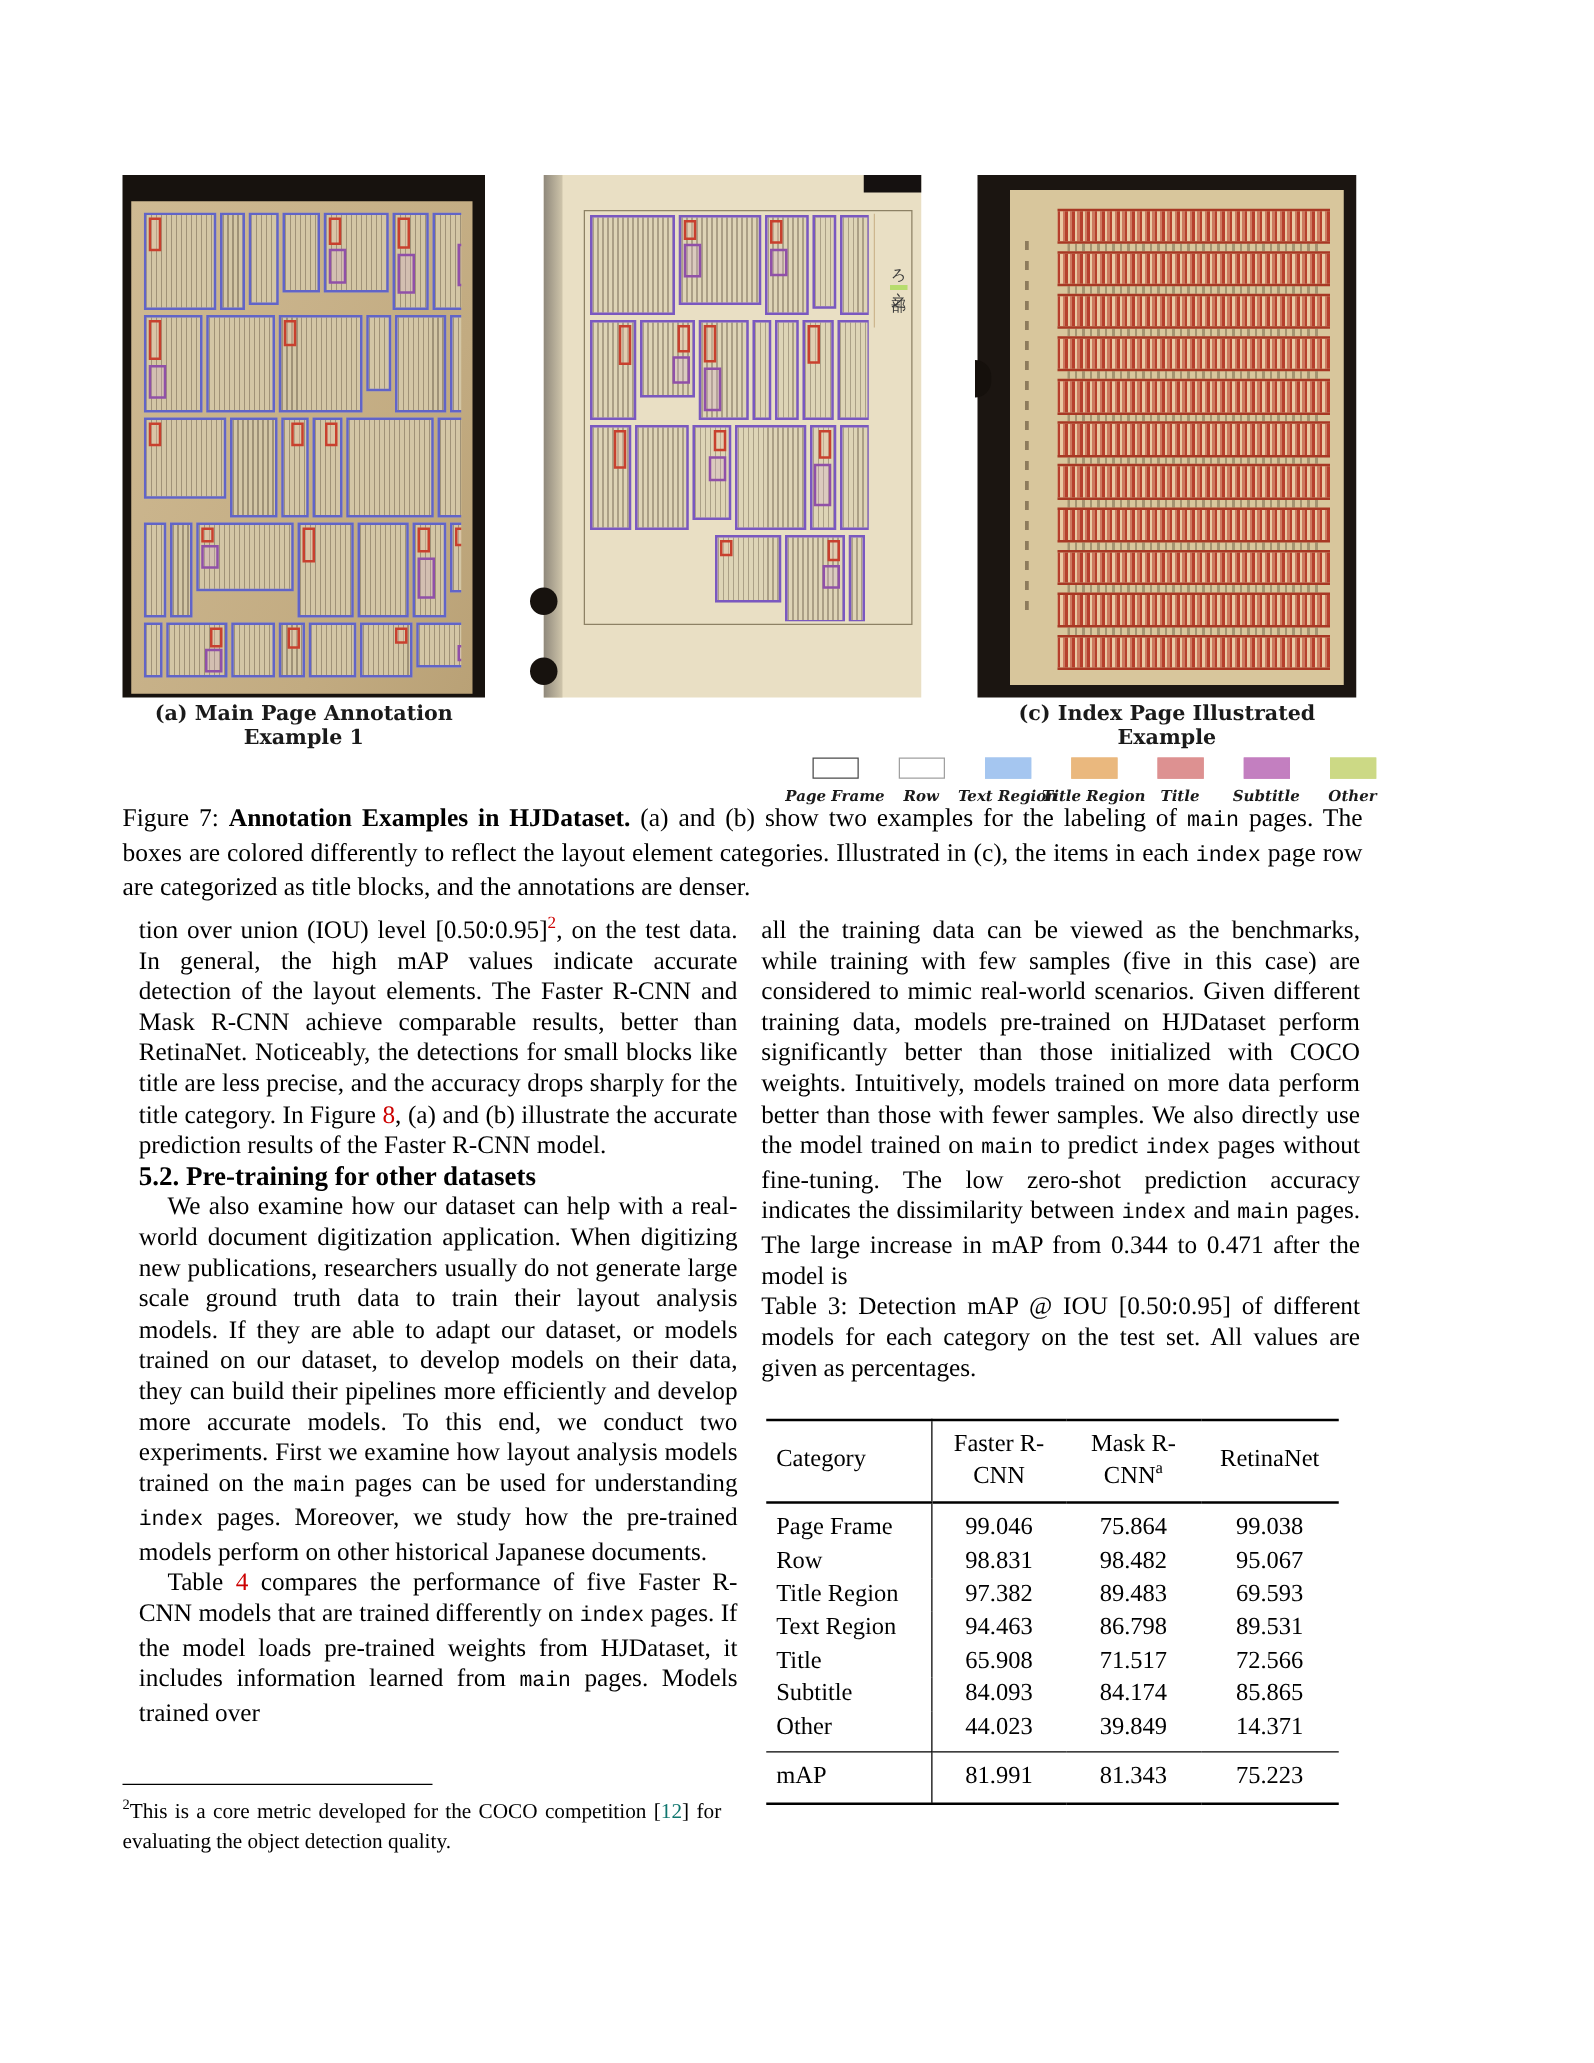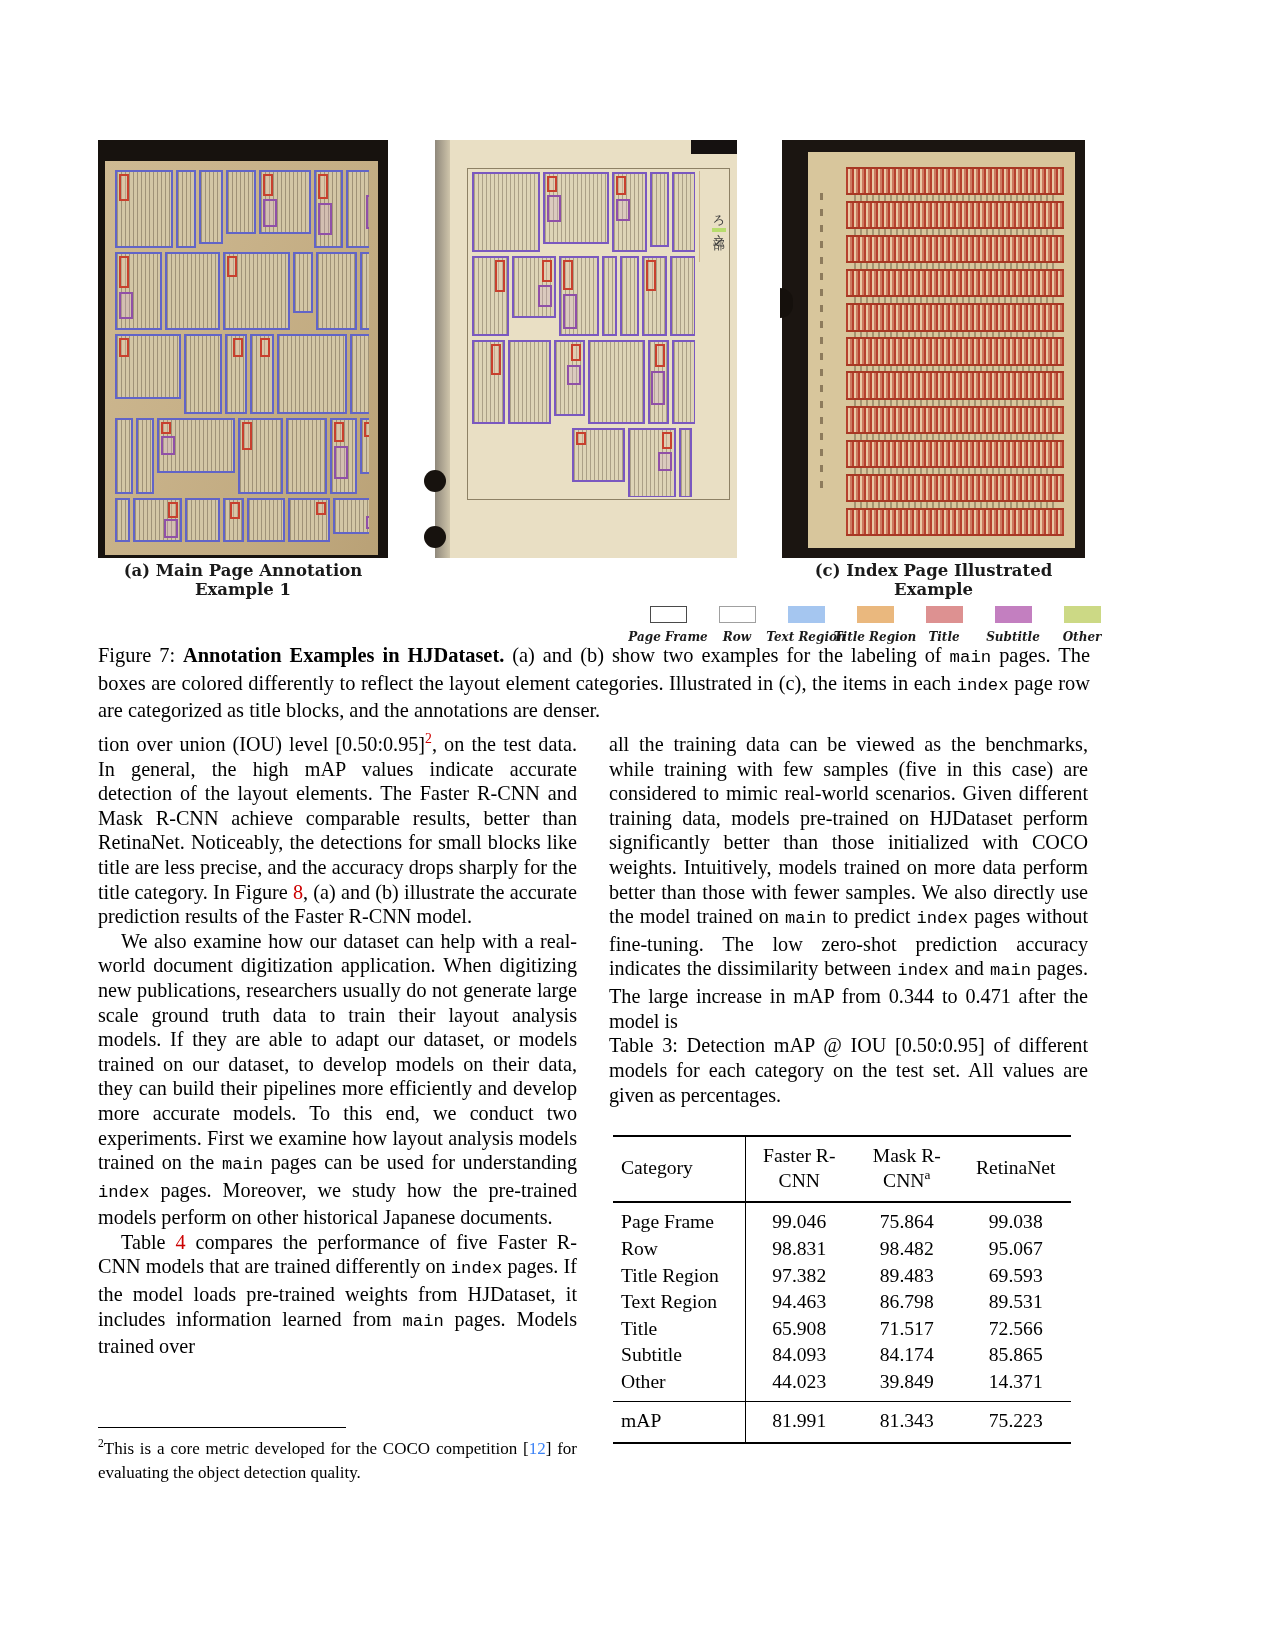--- a/index.html
+++ b/index.html
@@ -58,29 +58,29 @@
   .lg-item{display:flex;flex-direction:column;align-items:center;width:64px;}
   .lg-swatch{width:37px;height:17px;border:1px solid transparent;box-sizing:border-box;}
   .lg-label{margin-top:7px;font-family:"DejaVu Serif",serif;font-style:italic;font-weight:bold;
             font-size:12px;color:#1a1a1a;white-space:nowrap;}
 
   .figcaption{position:absolute;left:98px;top:643px;width:992px;
               font-size:20.4px;line-height:25.6px;text-align:justify;}
 
   
   .col{position:absolute;top:732px;width:479px;font-size:20.2px;line-height:24.6px;text-align:justify;}
-  .col-left{left:98px;} .col-right{left:609px;}
+  .col-left{left:111px;} .col-right{left:609px;}
   .col p{margin:0;}
   .indent{text-indent:23px;}
   .sec-head{font-size:21.6px;font-weight:bold;margin:22px 0 15px 0;text-align:left;}
 
   .seg-b{font-weight:bold;}
   .seg-m{font-family:Liberation Mono, monospace;font-size:0.85em;margin-top:24px;}
   .seg-r{color:#cc0000;}
-  .seg-g{color:#3b82f6;}
+  .seg-g{color:#0f766e;}
   .seg-s{vertical-align:super;font-size:0.68em;line-height:0;}
   .seg-sr{vertical-align:super;font-size:0.68em;line-height:0;color:#cc0000;}
 
   
   .footnote{position:absolute;left:98px;top:1427px;width:479px;
             font-size:17px;line-height:23.5px;text-align:justify;}
   .fn-rule{width:248px;border-top:1px solid #000;margin-bottom:9px;}
 
   
   .tbl-caption{margin-top:38px;font-size:20.2px;line-height:25px;text-align:justify;}
@@ -324,20 +324,21 @@
       <div class="lg-item">
         <span class="lg-swatch" style="background: rgb(204, 217, 133); border-color: rgb(204, 217, 133);"></span>
         <span class="lg-label">Other</span>
       </div>
     </div>
 
   <div class="figcaption"><span>Figure 7: </span><span class="seg-b">Annotation Examples in HJDataset.</span><span> (a) and (b) show two examples for the labeling of </span><span class="seg-m">main</span><span> pages. The boxes are colored differently to reflect the layout element categories. Illustrated in (c), the items in each </span><span class="seg-m">index</span><span> page row are categorized as title blocks, and the annotations are denser.</span></div>
 
   <div class="col col-left">
     <p><span>tion over union (IOU) level [0.50:0.95]</span><span class="seg-sr">2</span><span>, on the test data. In general, the high mAP values indicate accurate detection of the layout elements. The Faster R-CNN and Mask R-CNN achieve comparable results, better than RetinaNet. Noticeably, the detections for small blocks like title are less precise, and the accuracy drops sharply for the title category. In Figure </span><span class="seg-r">8</span><span>, (a) and (b) illustrate the accurate prediction results of the Faster R-CNN model.</span></p>
+    <p class="sec-head">5.2. Pre-training for other datasets</p>
     <p class="indent"><span>We also examine how our dataset can help with a real-world document digitization application. When digitizing new publications, researchers usually do not generate large scale ground truth data to train their layout analysis models. If they are able to adapt our dataset, or models trained on our dataset, to develop models on their data, they can build their pipelines more efficiently and develop more accurate models. To this end, we conduct two experiments. First we examine how layout analysis models trained on the </span><span class="seg-m">main</span><span> pages can be used for understanding </span><span class="seg-m">index</span><span> pages. Moreover, we study how the pre-trained models perform on other historical Japanese documents.</span></p>
     <p class="indent"><span>Table </span><span class="seg-r">4</span><span> compares the performance of five Faster R-CNN models that are trained differently on </span><span class="seg-m">index</span><span> pages. If the model loads pre-trained weights from HJDataset, it includes information learned from </span><span class="seg-m">main</span><span> pages. Models trained over</span></p>
   </div>
 
   <div class="col col-right">
     <p><span>all the training data can be viewed as the benchmarks, while training with few samples (five in this case) are considered to mimic real-world scenarios. Given different training data, models pre-trained on HJDataset perform significantly better than those initialized with COCO weights. Intuitively, models trained on more data perform better than those with fewer samples. We also directly use the model trained on </span><span class="seg-m">main</span><span> to predict </span><span class="seg-m">index</span><span> pages without fine-tuning. The low zero-shot prediction accuracy indicates the dissimilarity between </span><span class="seg-m">index</span><span> and </span><span class="seg-m">main</span><span> pages. The large increase in mAP from 0.344 to 0.471 after the model is</span></p>
     <p class="tbl-caption">Table 3: Detection mAP @ IOU [0.50:0.95] of different models for each category on the test set. All values are given as percentages.</p>
     <table class="t3">
       <thead>
           <tr id="t3-head">

